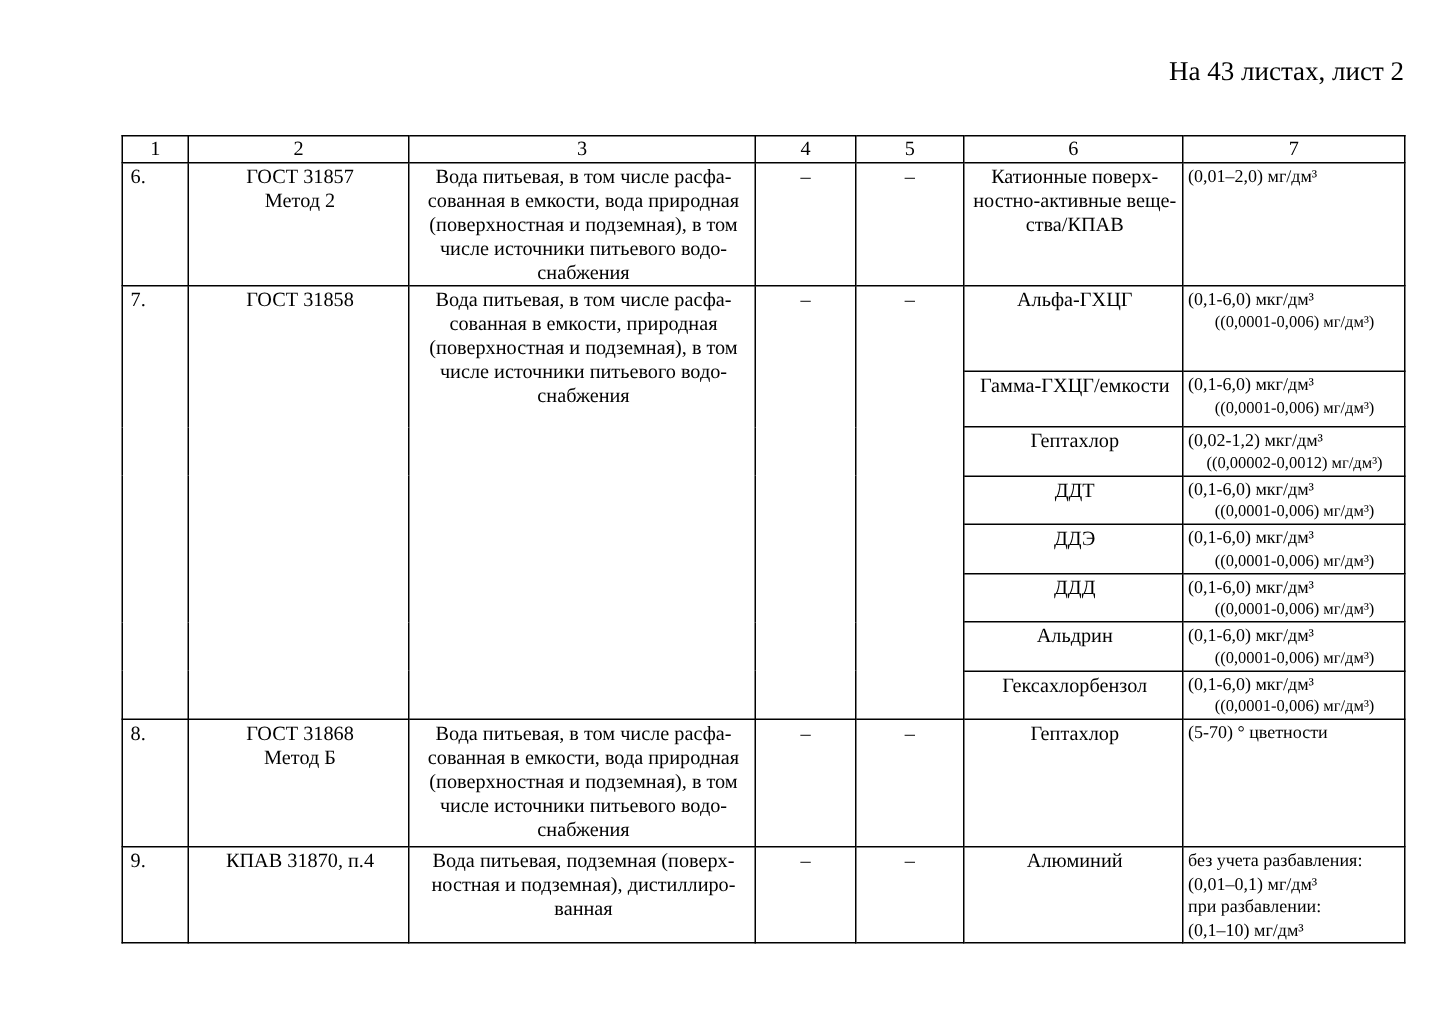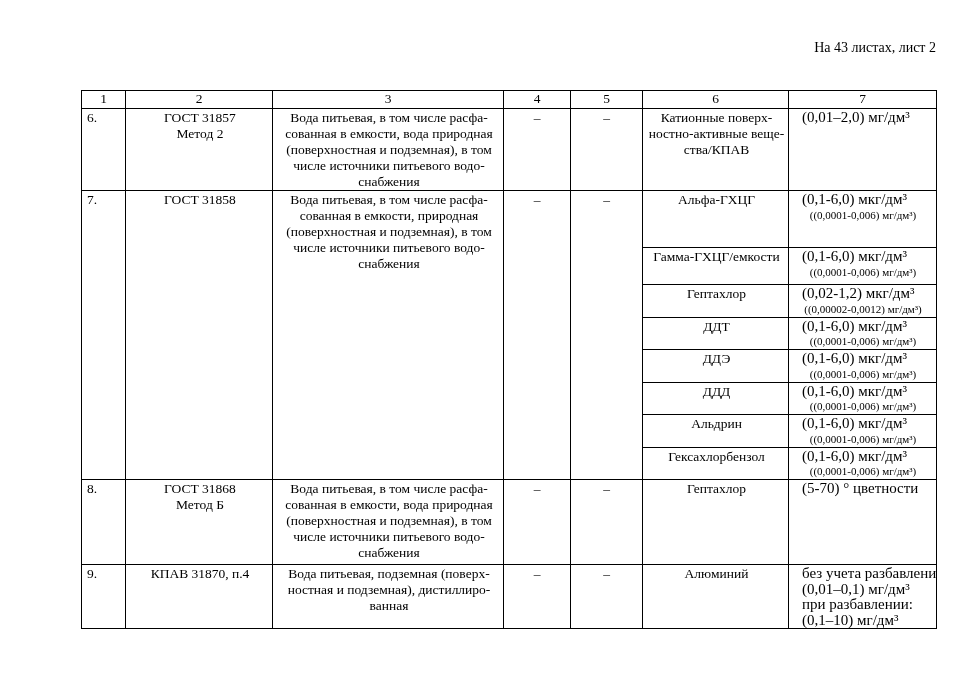--- a/index.html
+++ b/index.html
@@ -1,21 +1,21 @@
 <!DOCTYPE html>
 <html><head>
 <meta charset="utf-8">
 <style>
   * { margin:0; padding:0; box-sizing:border-box; }
   html,body { width:960px; height:678px; background:#ffffff; overflow:hidden; }
   body { position:relative; font-family:"Liberation Serif","DejaVu Serif",serif; color:#000; }
 
   .sheet-note {
     position:absolute; top:39px; right:24px;
-    font-size:14px; line-height:17px; text-align:right;
+    font-size:18px; line-height:17px; text-align:right;
   }
 
   table.doc-table {
     position:absolute; left:81px; top:90px;
     width:855px; border-collapse:collapse; table-layout:fixed;
   }
   .doc-table td, .doc-table th {
     border:1px solid #000;
     vertical-align:top;
     font-weight:normal;
@@ -23,21 +23,21 @@
     padding:1px 2px 0 4px;
     overflow:hidden;
   }
   .doc-table th.hnum {
     text-align:center; height:18px; line-height:16px; padding:0;
   }
   td.c-num  { padding-left:5px; }
   td.c-dash { text-align:center; padding-left:0; padding-right:0; }
   .pre { white-space:pre;text-align:center; }
   td.c-range { padding-left:3px; }
-  .range-main { display:block; font-size:15px;  line-height:15.5px; white-space:pre;margin-left:10px; }
+  .range-main { display:block; font-size:12px;  line-height:15.5px; white-space:pre; }
   .range-sub  { display:block; font-size:11px; line-height:15px;  white-space:pre;text-align:center; }
 
   tr.h-row6 > td { height:81px; }
   tr.h-sub1 > td.sub { height:57px; }
   tr.h-sub2 > td { height:37px; }
   tr.h-subn > td { height:31px; }
   tr.h-row8 > td { height:85px; }
   tr.h-row9 > td { height:60px; }
 </style>
 </head>

